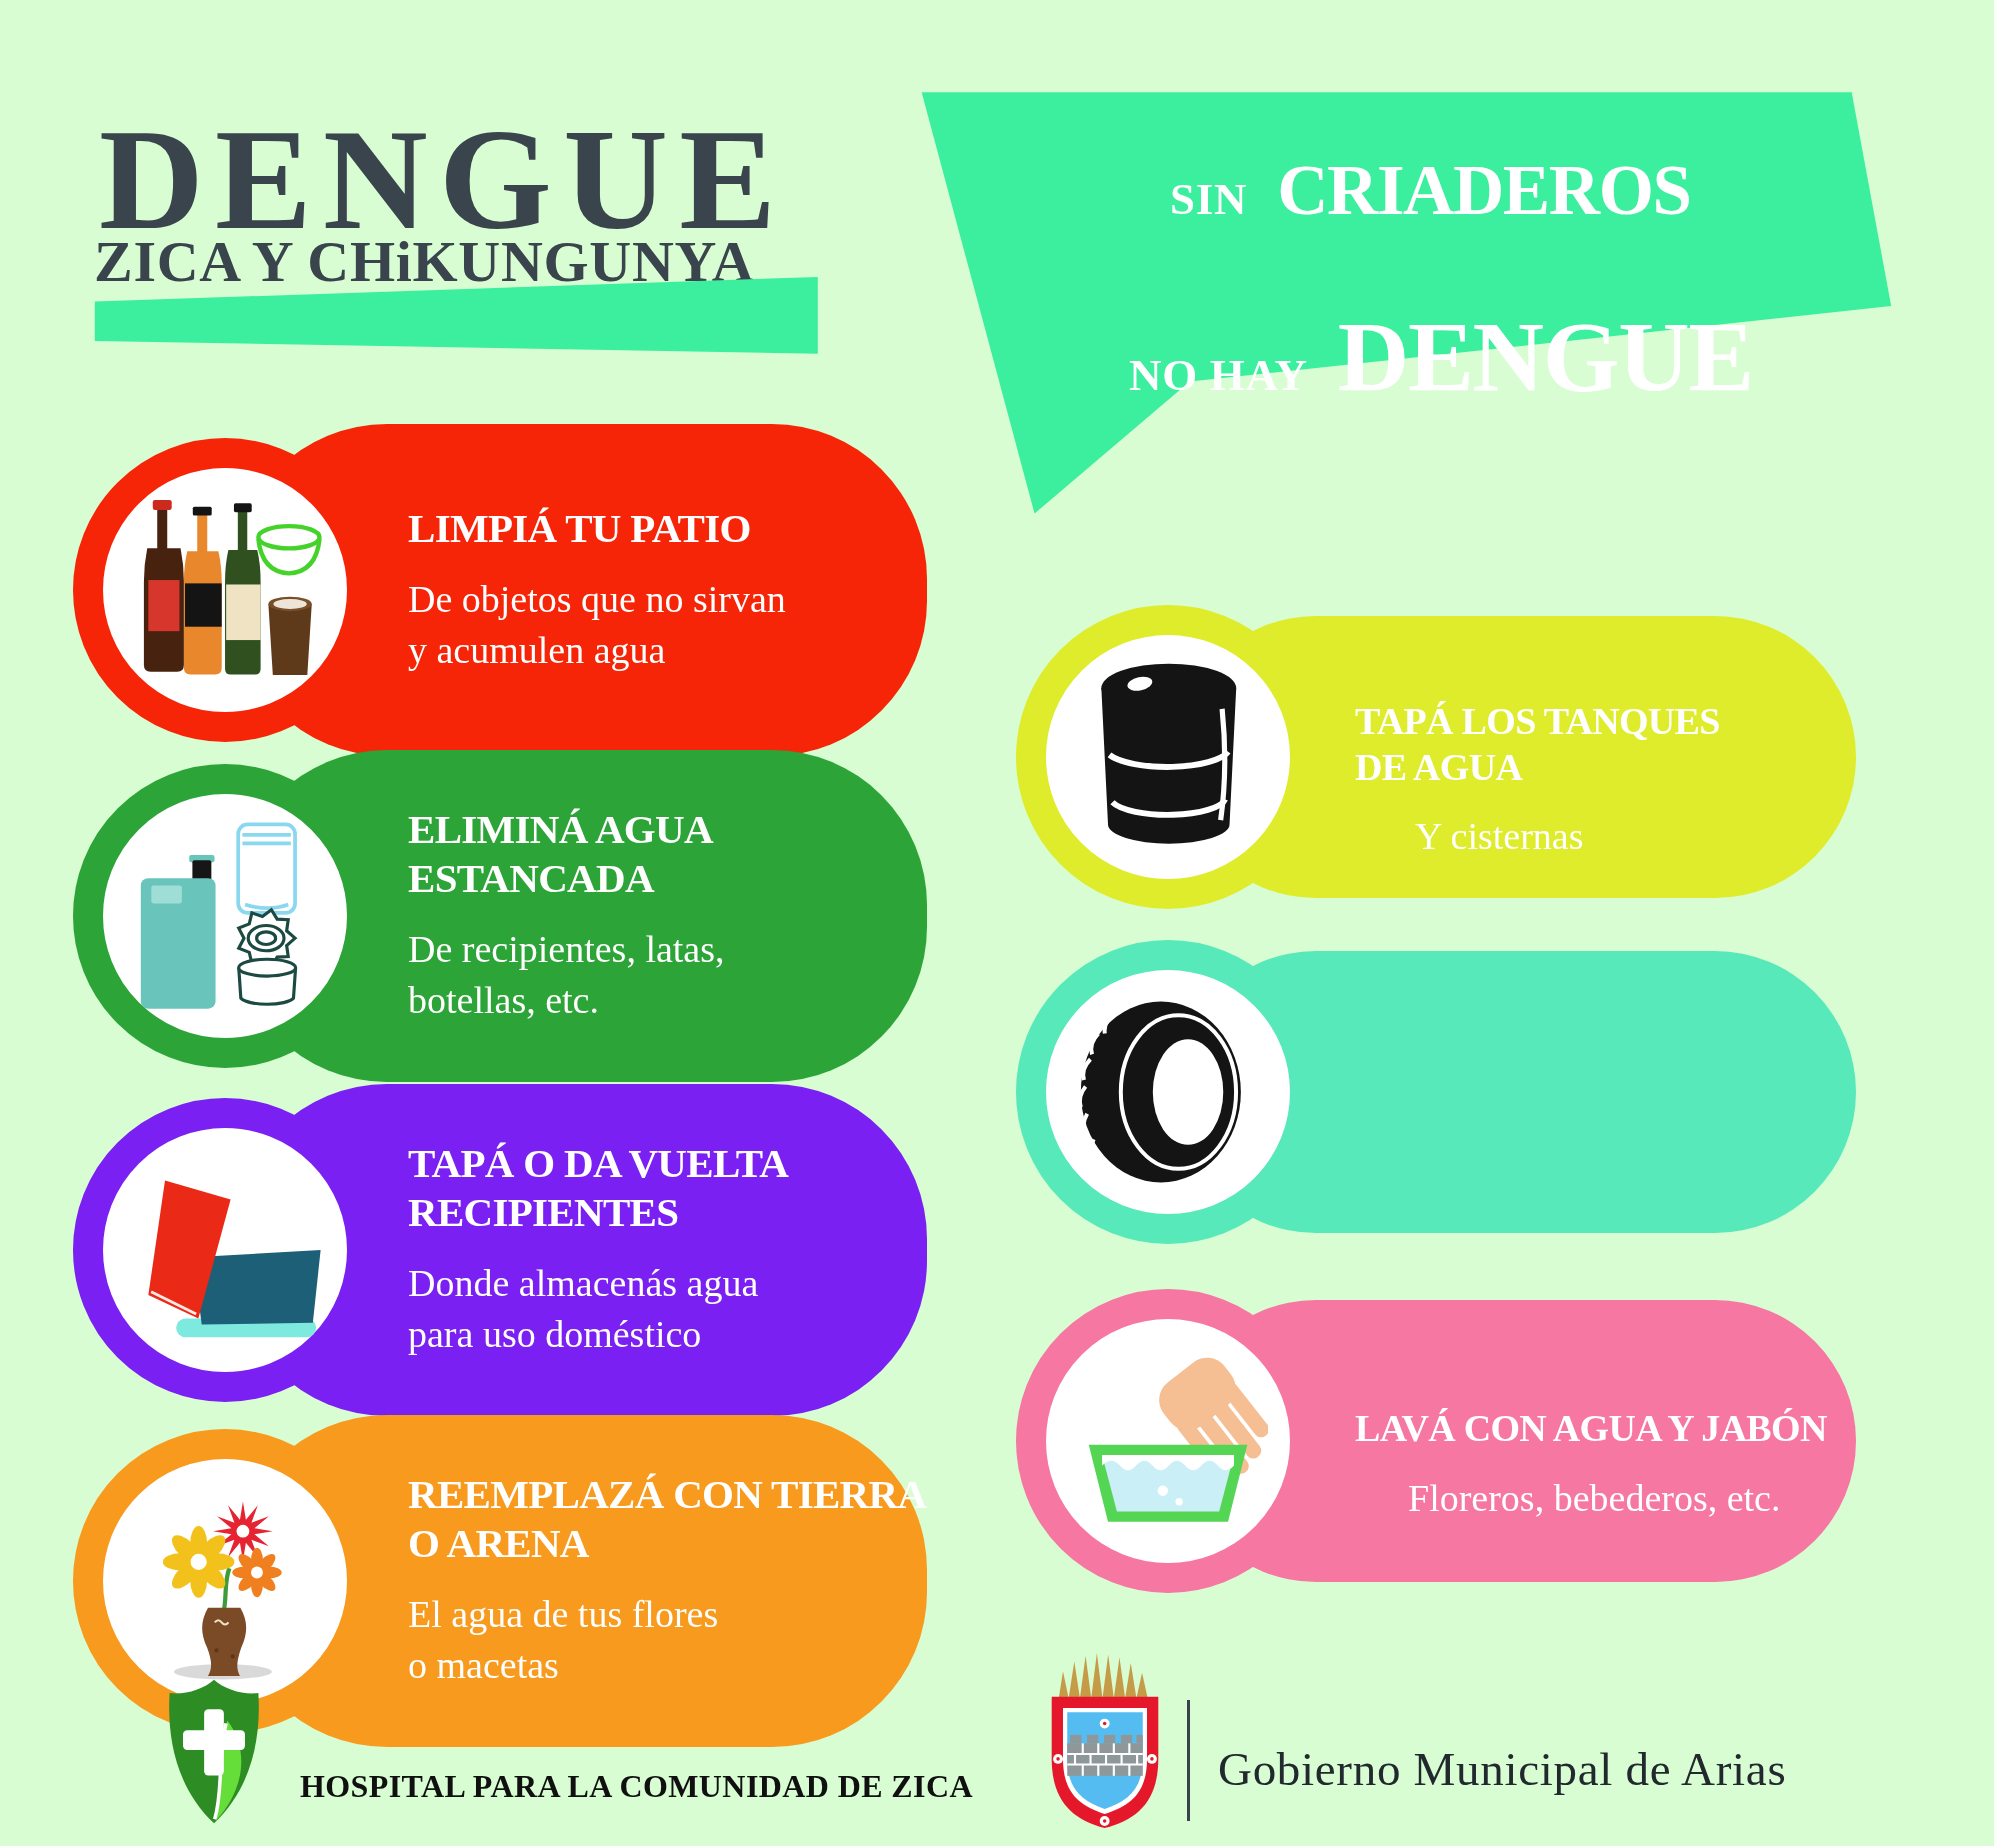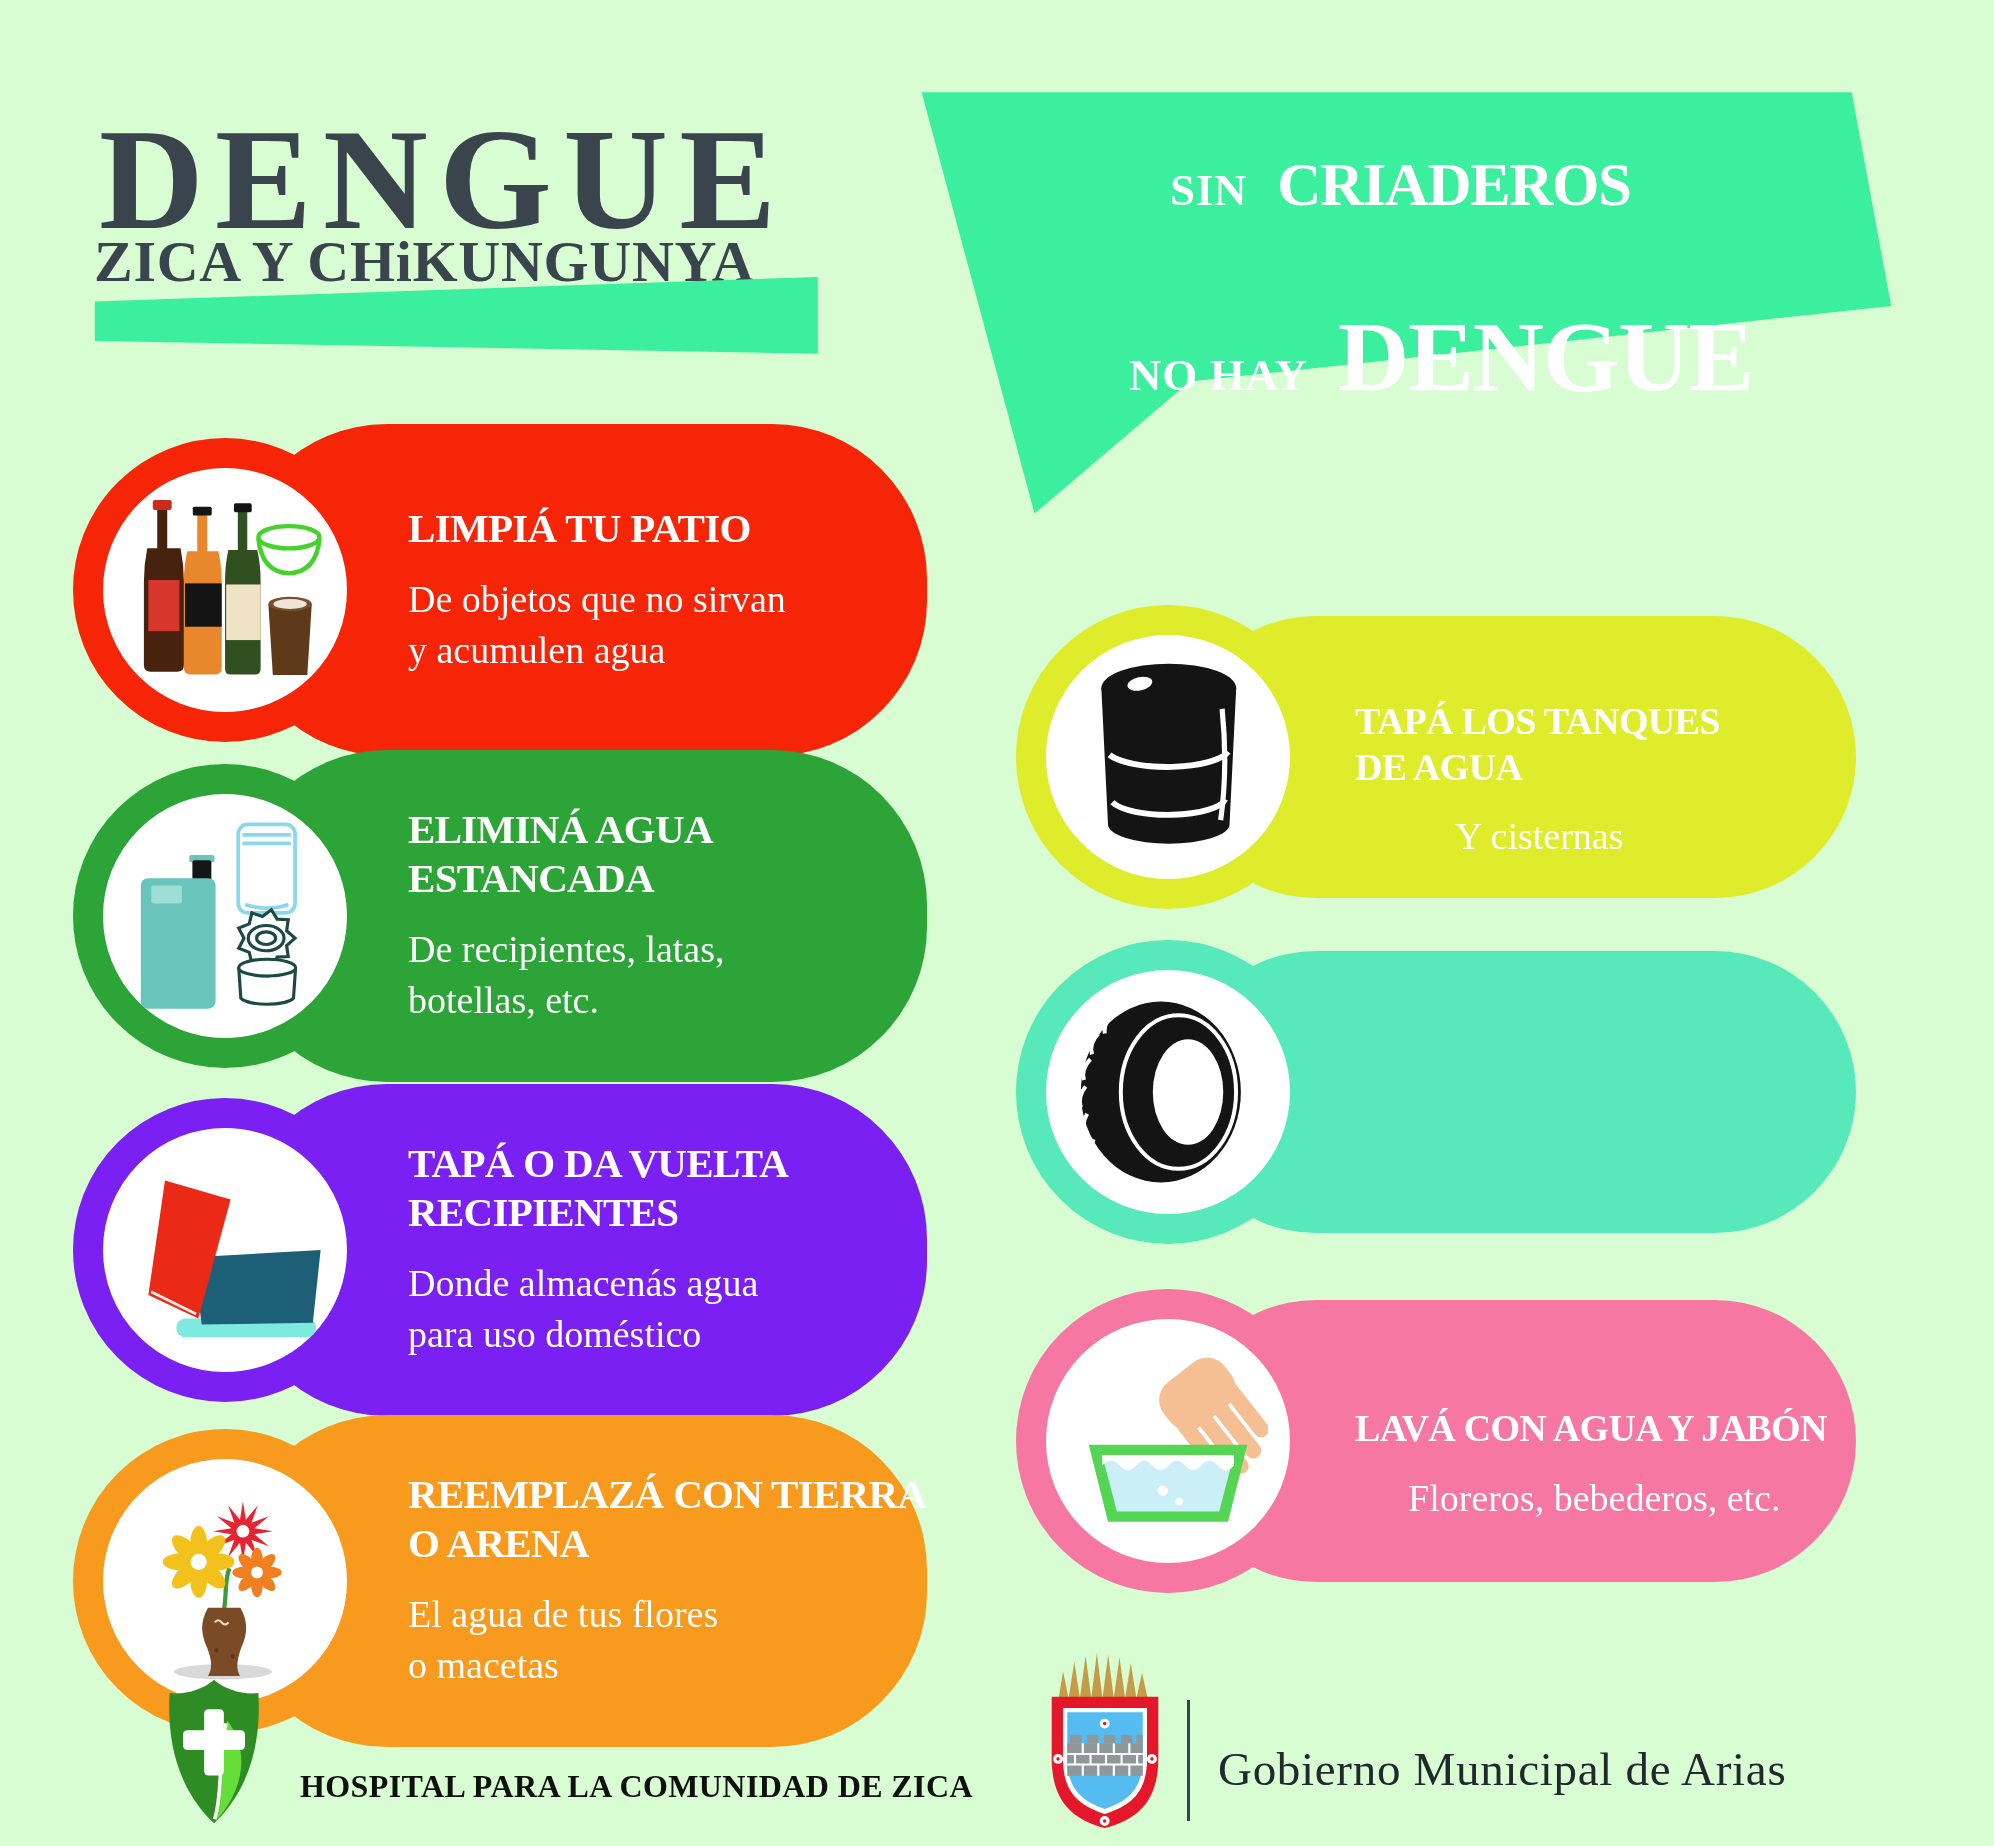--- a/index.html
+++ b/index.html
@@ -8,40 +8,40 @@
 
   
   .main-title{position:absolute;left:99px;top:10px;font-size:145px;font-weight:bold;
     letter-spacing:11.3px;color:var(--ink,#3A444C);line-height:1;white-space:pre;}
   .sub-title{position:absolute;left:94px;top:185px;font-size:58px;font-weight:bold;
     letter-spacing:0.7px;color:var(--ink,#3A444C);line-height:1;white-space:pre;}
   .accent-bar{position:absolute;left:88px;top:272px;width:738px;height:88px;}
   .bubble{position:absolute;left:904px;top:78px;width:1002px;height:452px;}
   .bubble-row{position:absolute;display:flex;align-items:baseline;gap:30px;color:#fff;font-weight:bold;white-space:pre;}
   .bubble-row .b-small{font-size:45px;letter-spacing:0.7px;}
-  .bubble-row .b-big{font-size:61px;letter-spacing:-1.4px;}
+  .bubble-row .b-big{font-size:71px;letter-spacing:-1.4px;}
   .bubble-row.row2 .b-big{font-size:99px;}
   .bubble-row.row1{left:1170px;top:150px;}
   .bubble-row.row2{left:1129px;top:300px;}
 
   
   .card{position:absolute;}
   .card-l{left:232px;width:695px;height:332px;}
   .card-r{left:1175px;width:681px;height:282px;}
   .card-pill{position:absolute;inset:0;background:var(--c);border-radius:155px;}
   .card-circle{position:absolute;left:-159px;top:50%;transform:translateY(-50%);
     width:244px;height:244px;border:30px solid var(--c);border-radius:50%;background:#fff;
     display:flex;align-items:center;justify-content:center;}
   .card-circle svg{width:82%;height:82%;}
   .card-text{position:absolute;left:176px;top:50%;transform:translateY(-50%);width:536px;color:#fff;}
   .card-r .card-text{left:180px;width:494px;}
   .card-title{margin:0 0 21px 0;font-size:41px;font-weight:bold;line-height:1.2;letter-spacing:-0.7px;white-space:pre;}
   .card-r .card-title{font-size:38px;margin-top:48px;}
   .card-sub{margin:0;font-size:38px;font-weight:normal;line-height:1.34;white-space:pre;}
-  .sub-indent-lg{margin-left:100px;}
+  .sub-indent-lg{margin-left:60px;}
   .sub-indent-sm{margin-left:53px;}
 
   
   .hospital-logo{position:absolute;left:161px;top:1674px;width:106px;height:155px;}
   .hospital-label{position:absolute;left:300px;top:1768px;font-size:32px;font-weight:bold;
     color:#101010;letter-spacing:0.4px;white-space:pre;}
   .gov-logo{position:absolute;left:1043px;top:1653px;width:124px;height:180px;}
   .gov-sep{position:absolute;left:1187px;top:1700px;width:2.8px;height:121px;background:#39434B;}
   .gov-label{position:absolute;left:1218px;top:1742px;font-size:47px;color:var(--footer_ink,#22292E);
     letter-spacing:0.7px;white-space:pre;}

